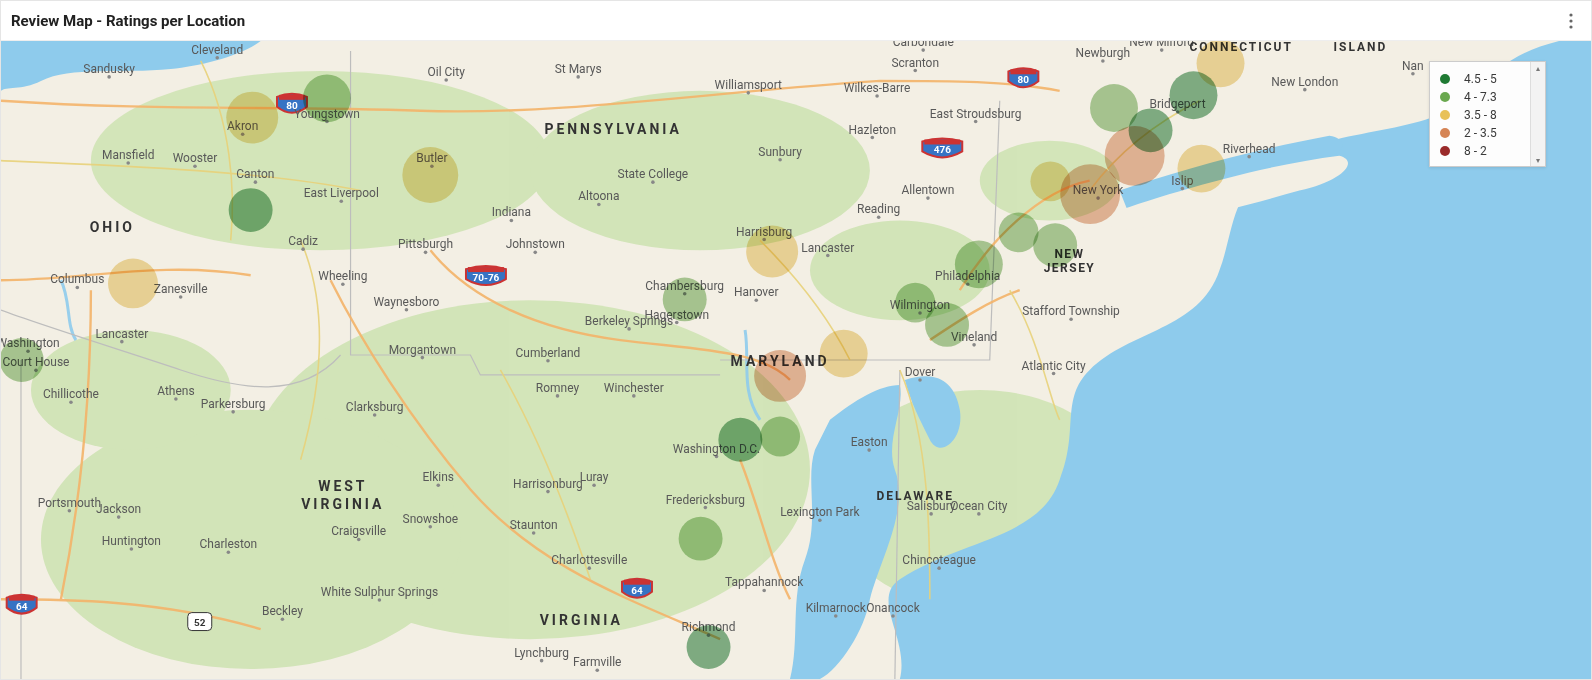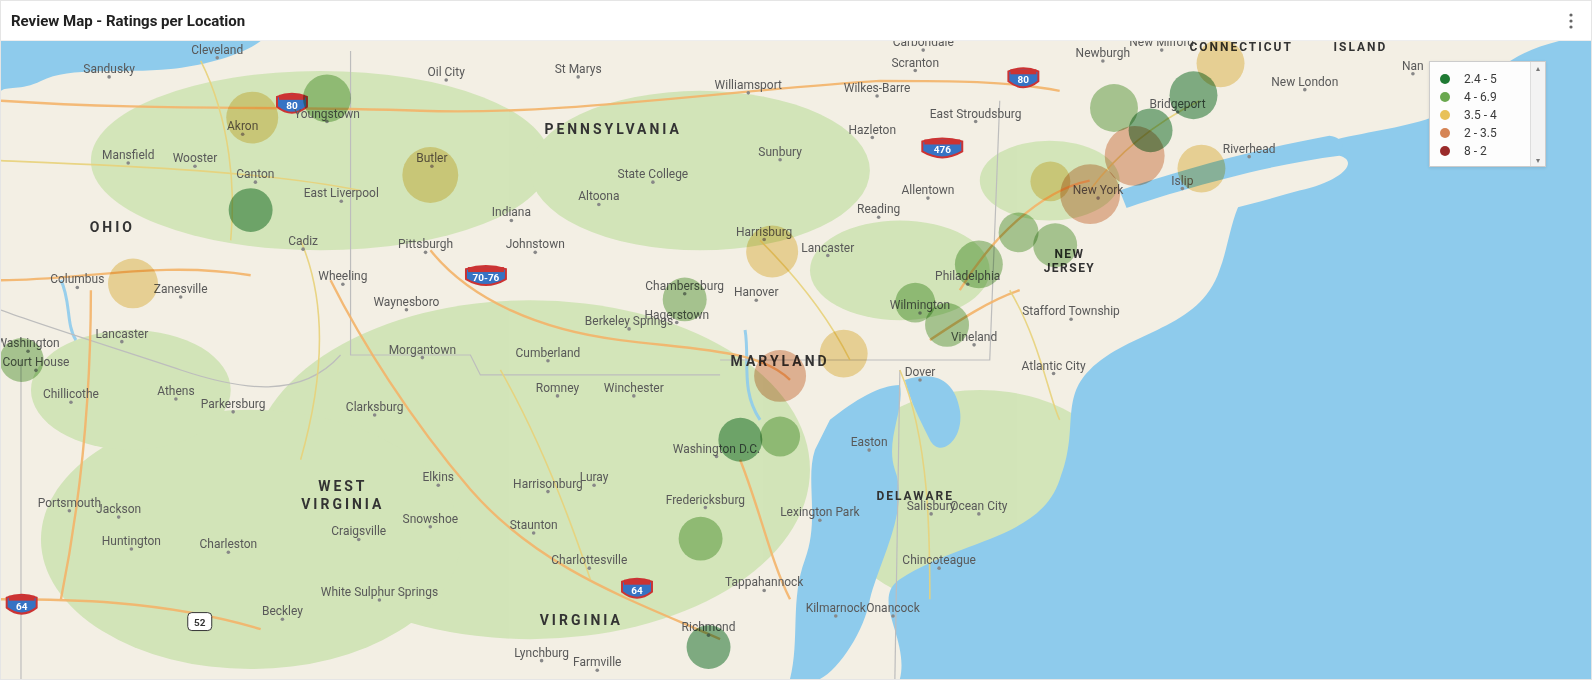--- a/index.html
+++ b/index.html
@@ -696,29 +696,29 @@
           <circle cx="1201.96" cy="128" r="24" fill="#e8c158" class="bubble">
             <title>Islip NY — 3.5 - 4</title>
           </circle>
         </g>
     </svg>
 
     <div class="legend">
       <div class="legend-body" id="legend-body">
           <div class="legend-row">
             <span class="legend-sw" style="background: rgb(31, 122, 51);"></span>
-            <span>2.4 - 5</span>
+            <span>4.5 - 5</span>
           </div>
           <div class="legend-row">
             <span class="legend-sw" style="background: rgb(106, 168, 79);"></span>
-            <span>4 - 6.9</span>
+            <span>4 - 7.3</span>
           </div>
           <div class="legend-row">
             <span class="legend-sw" style="background: rgb(232, 193, 88);"></span>
-            <span>3.5 - 4</span>
+            <span>3.5 - 8</span>
           </div>
           <div class="legend-row">
             <span class="legend-sw" style="background: rgb(213, 132, 85);"></span>
             <span>2 - 3.5</span>
           </div>
           <div class="legend-row">
             <span class="legend-sw" style="background: rgb(154, 43, 43);"></span>
             <span>8 - 2</span>
           </div>
         </div>

